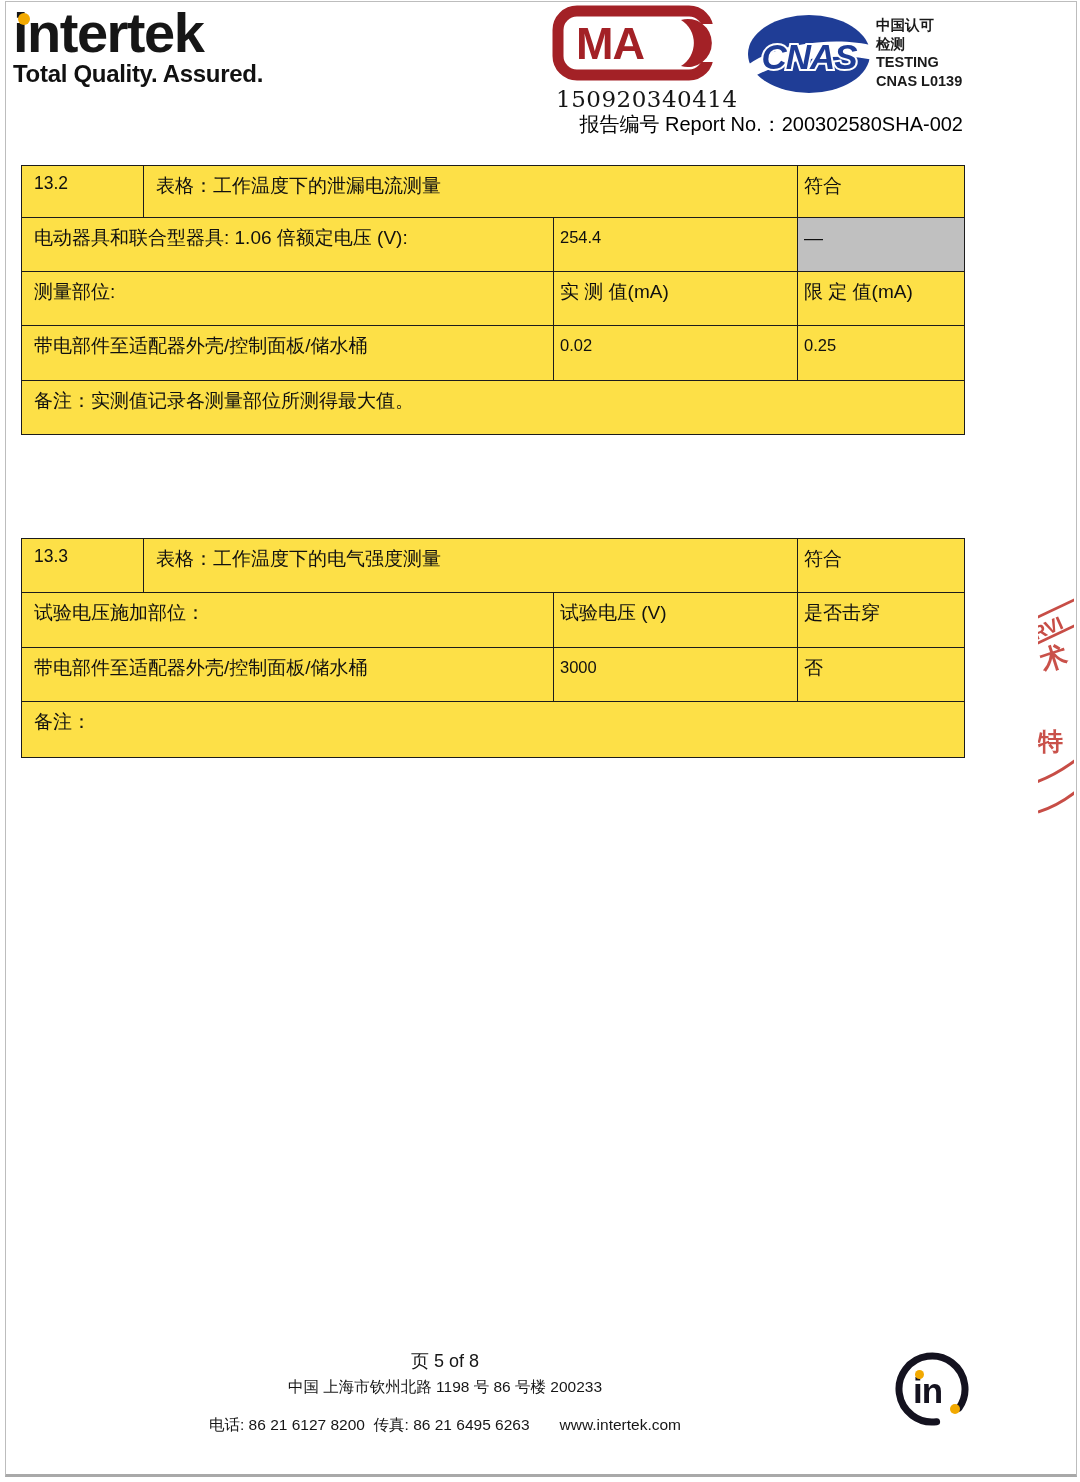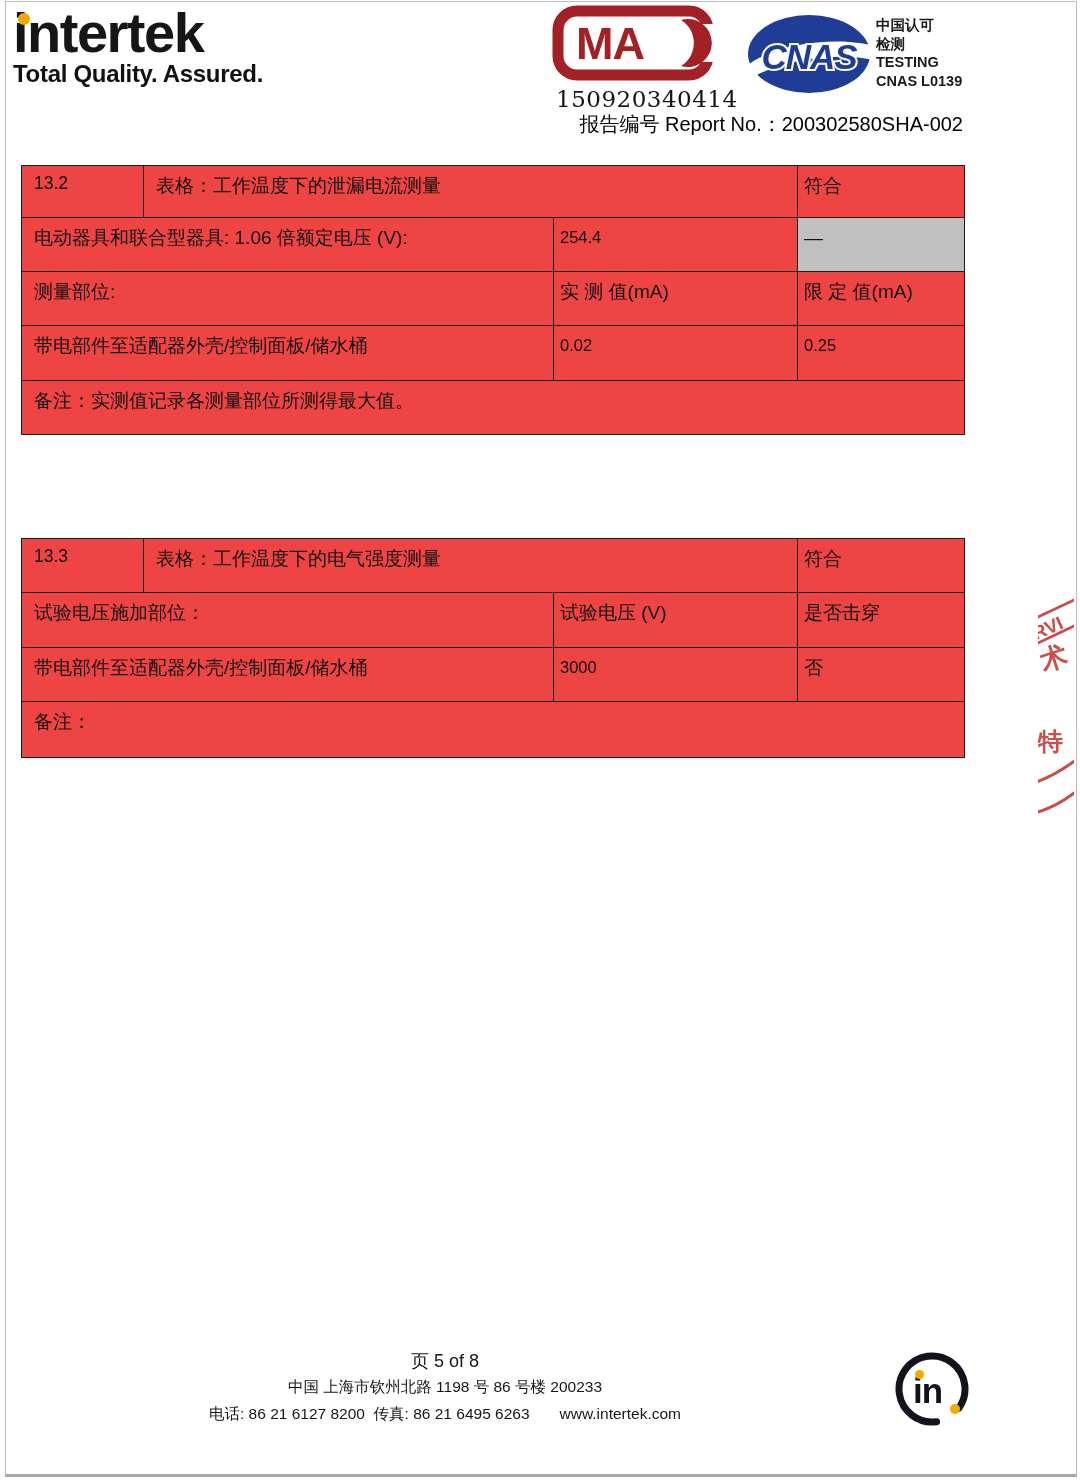--- a/index.html
+++ b/index.html
@@ -24,39 +24,39 @@
   .cma-number { font-family:"DejaVu Serif", serif; font-size:23px; color:#151515; letter-spacing:0.5px; margin-top:1px; margin-left:4px; }
 
   .cnas { position:absolute; left:744px; top:12px; }
 
   .accred { position:absolute; left:876px; top:16px; font-weight:bold; color:#1a1a1a; }
   .accred div { font-size:14.5px; line-height:18.5px; }
 
   .report-line { position:absolute; left:21px; top:111px; width:942px; text-align:right; font-size:20px; color:#000000; }
 
   
-  table.rpt { position:absolute; border-collapse:collapse; table-layout:fixed; width:943px; background:#ef4444; }
+  table.rpt { position:absolute; border-collapse:collapse; table-layout:fixed; width:943px; background:#fde047; }
   table.rpt td {
     border:1.5px solid #1c1c1c; vertical-align:top;
     font-size:19px; padding:8px 8px 0 12px; color:#101010; line-height:1.25;
   }
   table.rpt td.c { text-align:left; padding-left:6px; padding-right:6px; }
   table.rpt td.num { font-size:16.5px; padding-top:9px; }
   table.rpt td.shade { background:#c0c0c0; }
   table.rpt td.clause { font-size:17.5px; padding-top:7px; }
 
   
   .stamp { position:absolute; left:1038px; top:594px; width:36px; height:224px; overflow:hidden; }
 
   
   .footer { position:absolute; left:0; top:1349px; width:890px; text-align:center; color:#161616; }
   .footer .pg { font-size:18px; }
   .footer .company { font-size:21px; font-weight:bold; margin-top:3px; letter-spacing:1px; }
   .footer .addr { font-size:15.5px; margin-top:4px; }
-  .footer .contact { font-size:15.5px; margin-top:6px; white-space:pre; }
+  .footer .contact { font-size:15.5px; margin-top:17px; white-space:pre; }
   .footer .site { margin-left:30px; }
 
   .in-logo { position:absolute; left:891px; top:1351px; width:84px; height:84px; }
 </style>
 </head>
 <body>
 
 <div class="page-frame"></div>
 
 <div class="brand">

